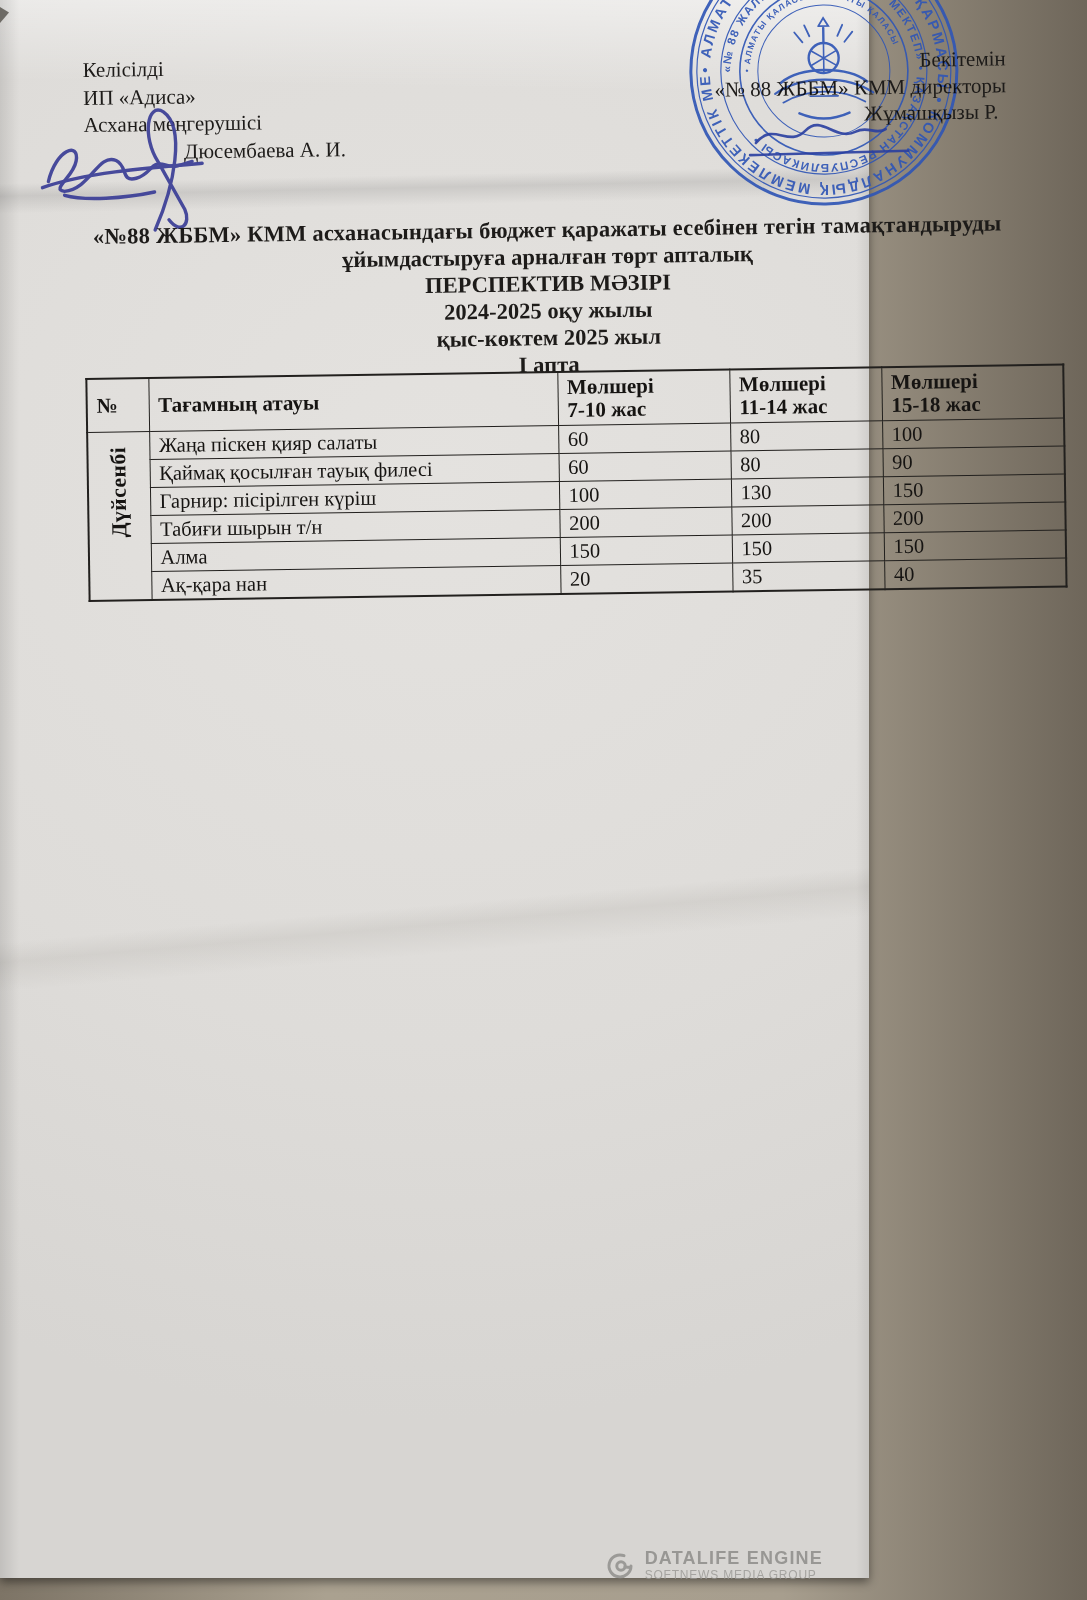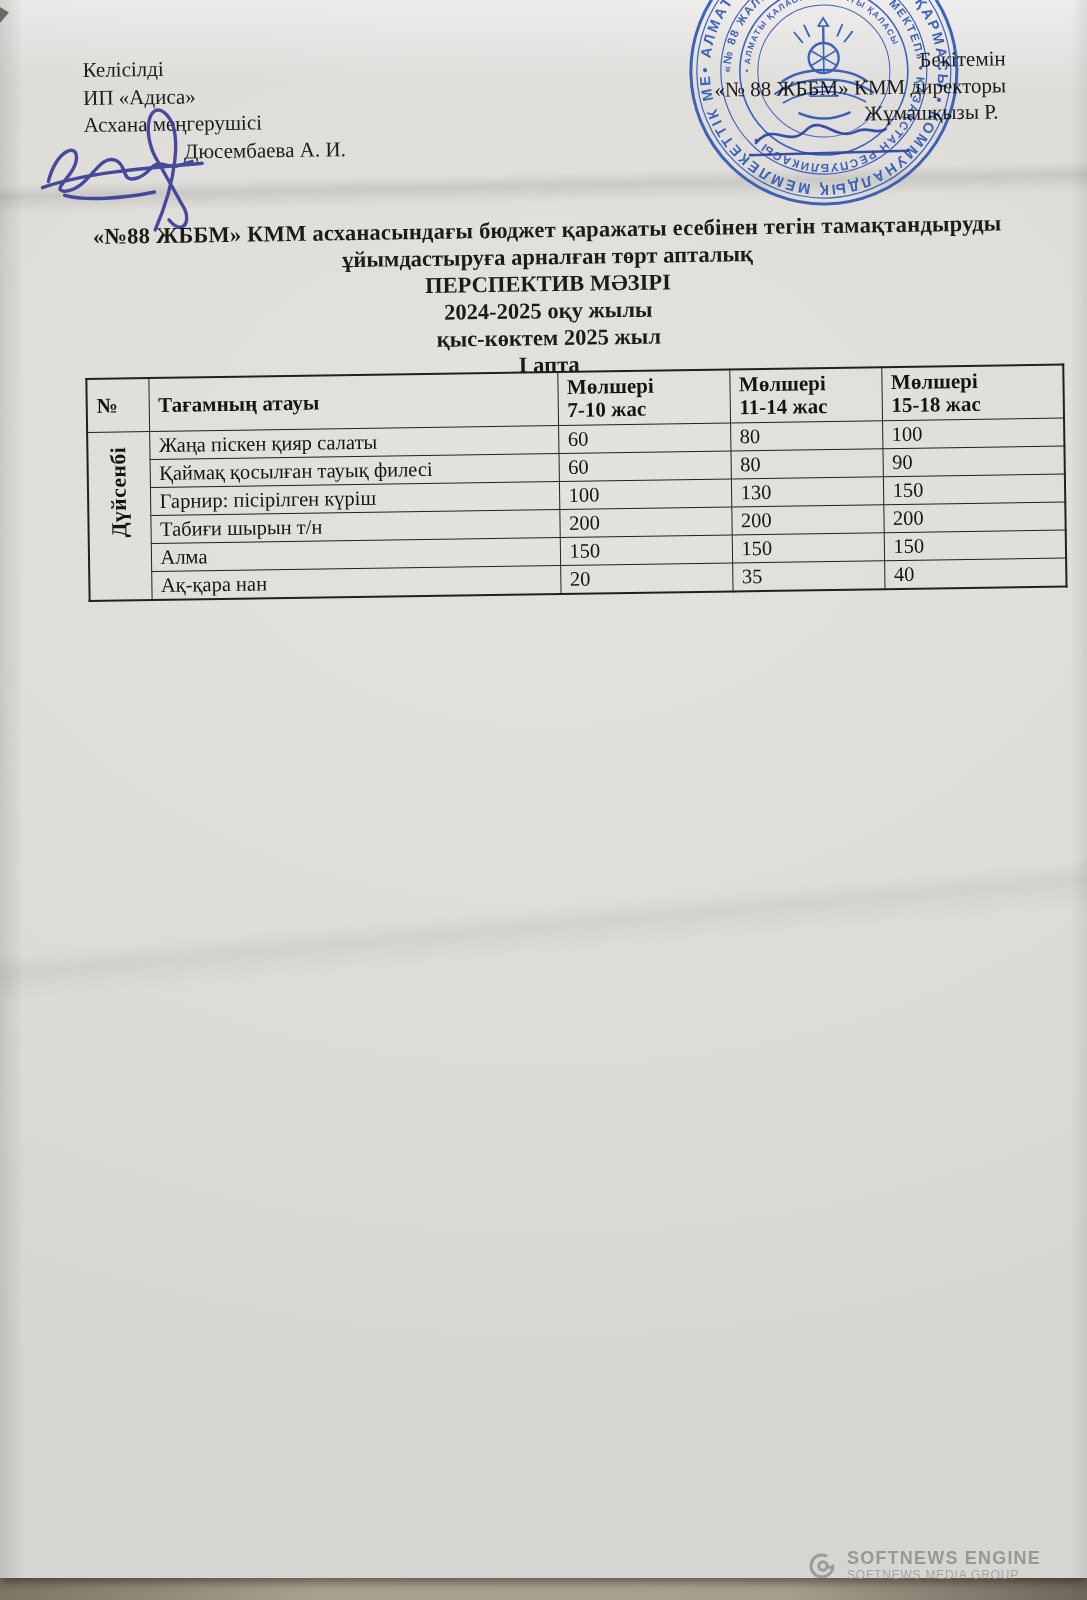--- a/index.html
+++ b/index.html
@@ -2,21 +2,21 @@
 <html><head>
 <meta charset="utf-8">
 <style>
   html,body{margin:0;padding:0;}
   body{
     width:1087px;height:1600px;overflow:hidden;position:relative;
     background:linear-gradient(90deg,#7d7466,#aaa190 30%,#a79e8e 72%,#6e665a);
     font-family:"Liberation Serif","DejaVu Serif",serif;
   }
   .paper{
-    position:absolute;left:0;top:0;width:1087px;height:1578px;
+    position:absolute;left:0;top:0;width:869px;height:1578px;
     background:
       linear-gradient(90deg,rgba(0,0,0,.10),rgba(0,0,0,0) 2.2%),
       linear-gradient(270deg,rgba(0,0,0,.07),rgba(0,0,0,0) 1.5%),
       linear-gradient(181deg,rgba(255,255,255,.5),rgba(255,255,255,0) 6%),
       linear-gradient(178.8deg,rgba(0,0,0,0) 11.5%,rgba(90,90,90,.16) 12.3%,rgba(0,0,0,0) 13.4%),
       linear-gradient(175deg,rgba(0,0,0,0) 57%,rgba(110,105,95,.10) 58.2%,rgba(0,0,0,0) 60%),
       radial-gradient(120% 60% at 50% 30%,#e4e2df 0%,#dedcd9 60%,#d7d5d2 100%);
     box-shadow:0 4px 9px rgba(0,0,0,.45);
   }
   .corner-notch{position:absolute;left:0;top:7px;width:9px;height:16px;background:#4a4popup540;background:#54504a;opacity:.8;clip-path:polygon(0 0,100% 35%,0 100%);}
@@ -218,17 +218,17 @@
 
   <div class="watermark">
     <svg width="32" height="32" viewBox="0 0 32 32">
       <g fill="none" stroke="#8b8a87" stroke-width="3" stroke-linecap="round">
         <path d="M27,16 a11,11 0 1,1 -7,-10.3"></path>
         <circle cx="17" cy="16" r="4.2"></circle>
         <path d="M21,17 L26.5,17.5"></path>
       </g>
     </svg>
     <div class="wm-text">
-      <span class="wm-brand">SOFTNEWS ENGINE</span>
+      <span class="wm-brand">DATALIFE ENGINE</span>
       <span class="wm-sub">SOFTNEWS MEDIA GROUP</span>
     </div>
   </div>
 </div>
 
 </body></html>

